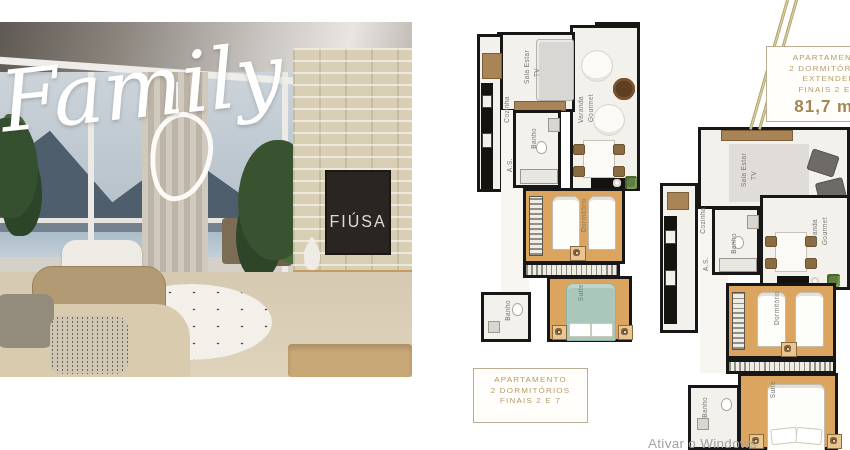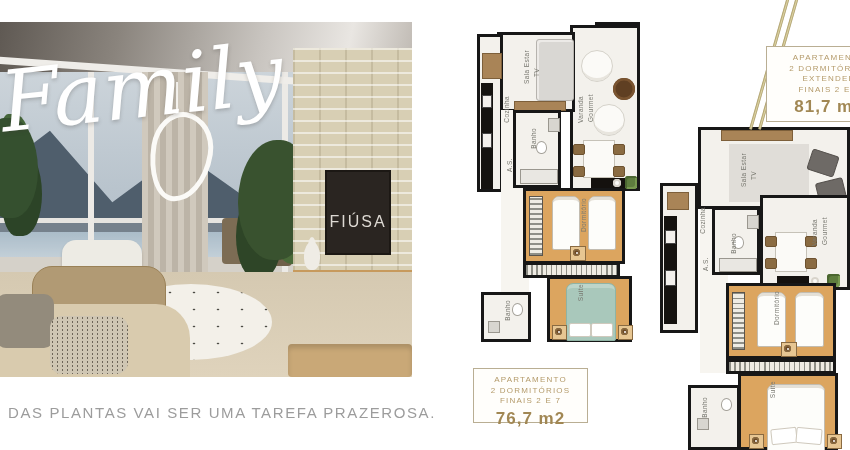--- a/index.html
+++ b/index.html
@@ -141,21 +141,20 @@
     <div class="armchair-seat"></div>
     <div class="armchair-leg" style="left:60px;top:298px;"></div>
     <div class="armchair-leg" style="left:142px;top:296px;transform:rotate(14deg);"></div>
     <div class="sofa"></div>
     <div class="pillow-a"></div>
     <div class="pillow-b"></div>
     <div class="bench"></div>
     <div class="family-script">Family</div>
   </div>
 
-  <div class="caption" style="top:404px;">DAS PLANTAS VAI SER UMA TAREFA PRAZEROSA.</div>
 
   <div class="plan" style="left:477px;top:22px;width:163px;height:323px;">
     <div class="room" style="left:118px;top:0;width:45px;height:26px;">
       <div class="gray-dot" style="left:6px;top:4px;width:11px;height:11px;"></div>
       <div class="gray-dot" style="left:23px;top:4px;width:11px;height:11px;"></div>
     </div>
     <div class="room" style="left:93px;top:3px;width:70px;height:166px;">
       <div class="circle lounge" style="left:8px;top:22px;width:30px;height:30px;"></div>
       <div class="circle lounge" style="left:20px;top:76px;width:30px;height:30px;"></div>
       <div class="circle roundtable" style="left:40px;top:50px;width:22px;height:22px;"></div>
@@ -215,21 +214,20 @@
     <div class="vtext" style="left:110px;top:72px;">Gourmet</div>
     <div class="vtext" style="left:103px;top:176px;">Dormitório</div>
     <div class="vtext" style="left:100px;top:262px;">Suíte</div>
     <div class="vtext" style="left:27px;top:278px;">Banho</div>
   </div>
 
   <div class="planbox" style="left:473px;top:368px;width:115px;height:55px;">
     <div class="ln">APARTAMENTO</div>
     <div class="ln">2 DORMITÓRIOS</div>
     <div class="ln">FINAIS 2 E 7</div>
-    <div class="area">76,7 m2</div>
   </div>
 
   <div class="plan" style="left:660px;top:123px;width:190px;height:327px;">
     <div class="room" style="left:38px;top:4px;width:152px;height:82px;">
       <div class="rug-plan" style="left:28px;top:14px;width:80px;height:58px;"></div>
       <div class="wood-cab" style="left:20px;top:0px;width:70px;height:9px;"></div>
       <div class="chair-dark" style="left:108px;top:22px;width:26px;height:20px;transform:rotate(18deg);"></div>
       <div class="chair-dark" style="left:116px;top:50px;width:26px;height:20px;transform:rotate(-14deg);"></div>
     </div>
     <div class="room" style="left:0;top:60px;width:38px;height:150px;">
@@ -292,14 +290,15 @@
   <div class="goldline" style="left:777px;top:-6px;"></div>
 
   <div class="planbox" style="left:766px;top:46px;width:126px;height:76px;">
     <div class="ln">APARTAMENTO</div>
     <div class="ln">2 DORMITÓRIOS</div>
     <div class="ln">EXTENDED</div>
     <div class="ln">FINAIS 2 E 3</div>
     <div class="area">81,7 m2</div>
   </div>
 
+  <div class="watermark">Ativar o Windows</div>
 
 </div>
 
 </body></html>

